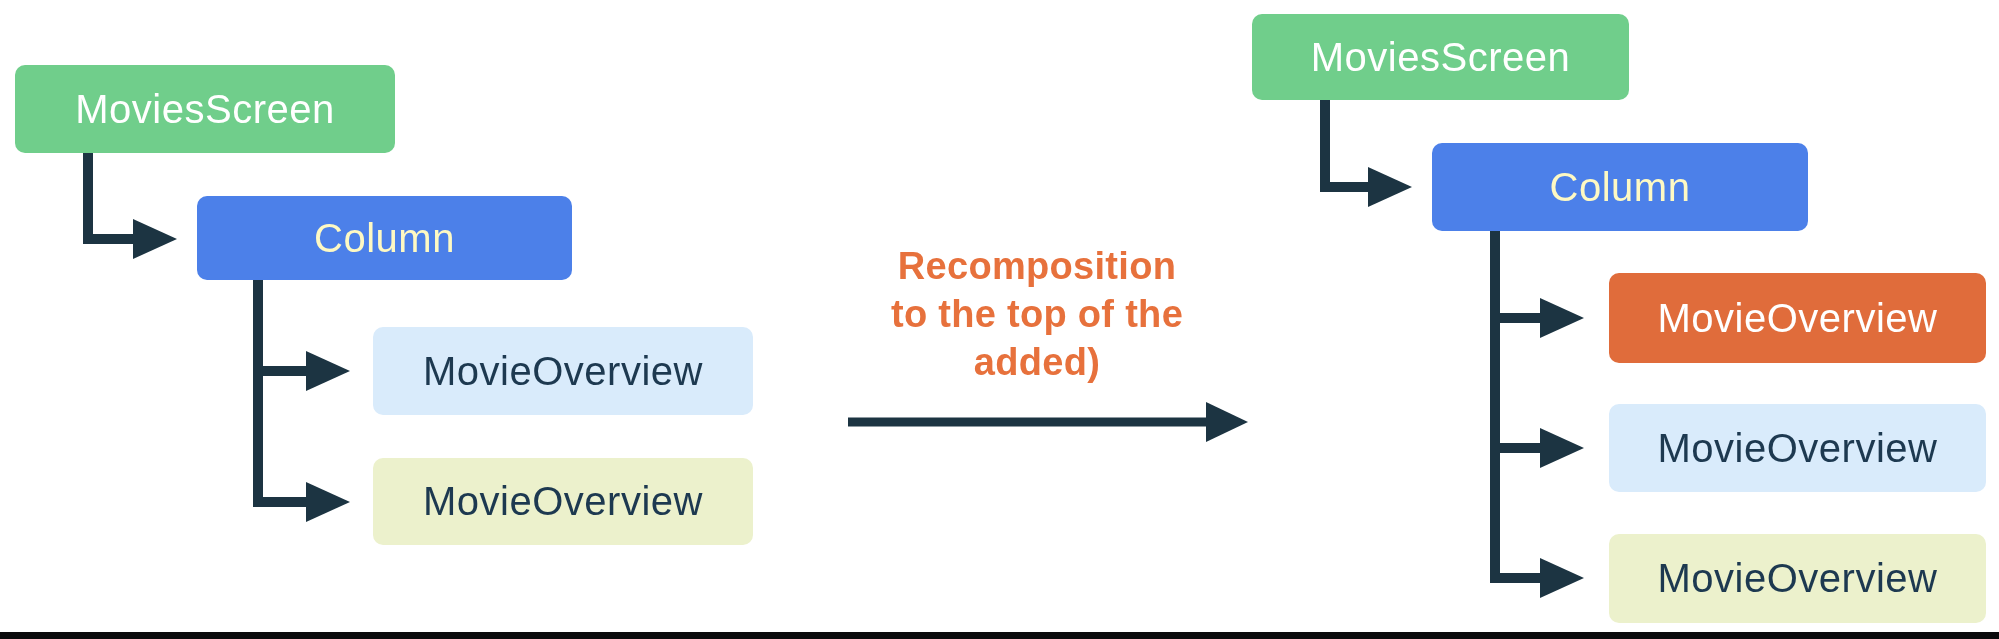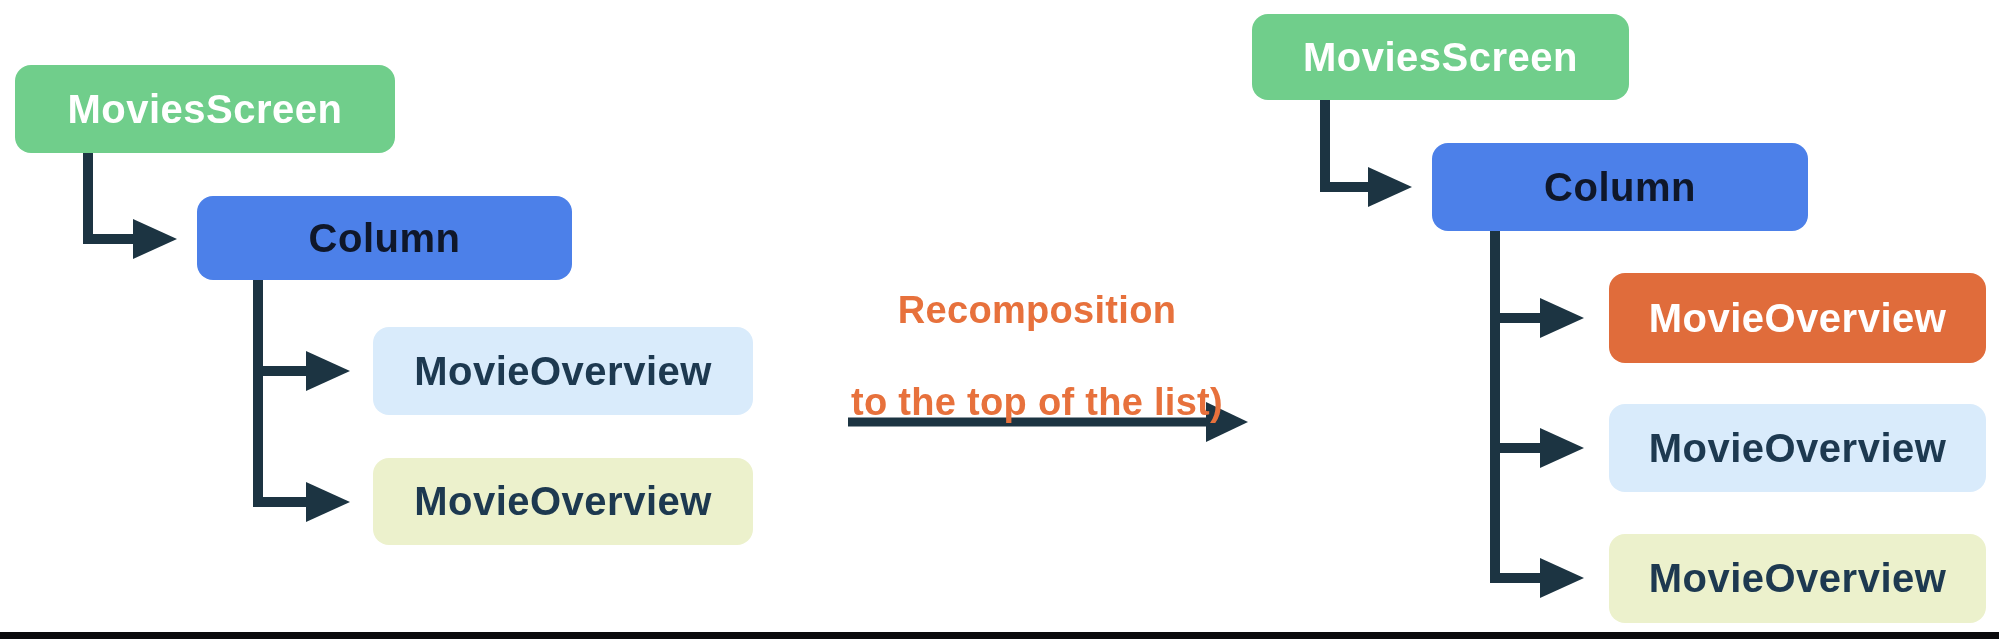--- a/index.html
+++ b/index.html
@@ -13,28 +13,28 @@
     width: 1999px;
     height: 639px;
     background: #ffffff;
     overflow: hidden;
   }
   .node {
     position: absolute;
     display: flex;
     align-items: center;
     justify-content: center;
-    border-radius: 16px;
+    border-radius: 10px;
     font-size: 40px;
-    font-weight: 700;
+    font-weight: 400;
     letter-spacing: 0.5px;
     white-space: nowrap;
   }
   .node.green      { background: var(--green);      color: #ffffff; }
-  .node.blue       { background: var(--blue);       color: #0f172a; }
+  .node.blue       { background: var(--blue);       color: #fef9c3; }
   .node.orange     { background: var(--orange_box); color: #ffffff; }
   .node.lightblue  { background: var(--light_blue); color: var(--node_text_dark); }
   .node.paleyellow { background: var(--pale_yellow);color: var(--node_text_dark); }
 
   
   .l-root   { left: 15px;   top: 65px;  width: 380px; height: 88px; }
   .l-column { left: 197px;  top: 196px; width: 375px; height: 84px; }
   .l-child1 { left: 373px;  top: 327px; width: 380px; height: 88px; }
   .l-child2 { left: 373px;  top: 458px; width: 380px; height: 87px; }
 
@@ -57,21 +57,21 @@
     left: 837px;
     top: 242px;
     width: 400px;
     text-align: center;
     color: var(--caption_orange);
     font-size: 38px;
     font-weight: 600;
     line-height: 48px;
     letter-spacing: 0.3px;
   }
-  .caption span { display: block; margin-top: 44px; }
+  .caption span { display: block; }
   .bottom-bar {
     position: absolute;
     left: 0;
     top: 632px;
     width: 1999px;
     height: 7px;
     background: var(--bottom_bar);
   }
 </style>
 </head>
@@ -113,21 +113,21 @@
     </g>
   </svg>
 
   <div class="node green l-root">MoviesScreen</div>
   <div class="node blue l-column">Column</div>
   <div class="node lightblue l-child1">MovieOverview</div>
   <div class="node paleyellow l-child2">MovieOverview</div>
 
   <div class="caption">
     <span>Recomposition</span>
-    <span>to the top of the list)</span>
+    <span>to the top of the added)</span>
   </div>
 
   <div class="node green r-root">MoviesScreen</div>
   <div class="node blue r-column">Column</div>
   <div class="node orange r-child1">MovieOverview</div>
   <div class="node lightblue r-child2">MovieOverview</div>
   <div class="node paleyellow r-child3">MovieOverview</div>
 
   <div class="bottom-bar"></div>
 

